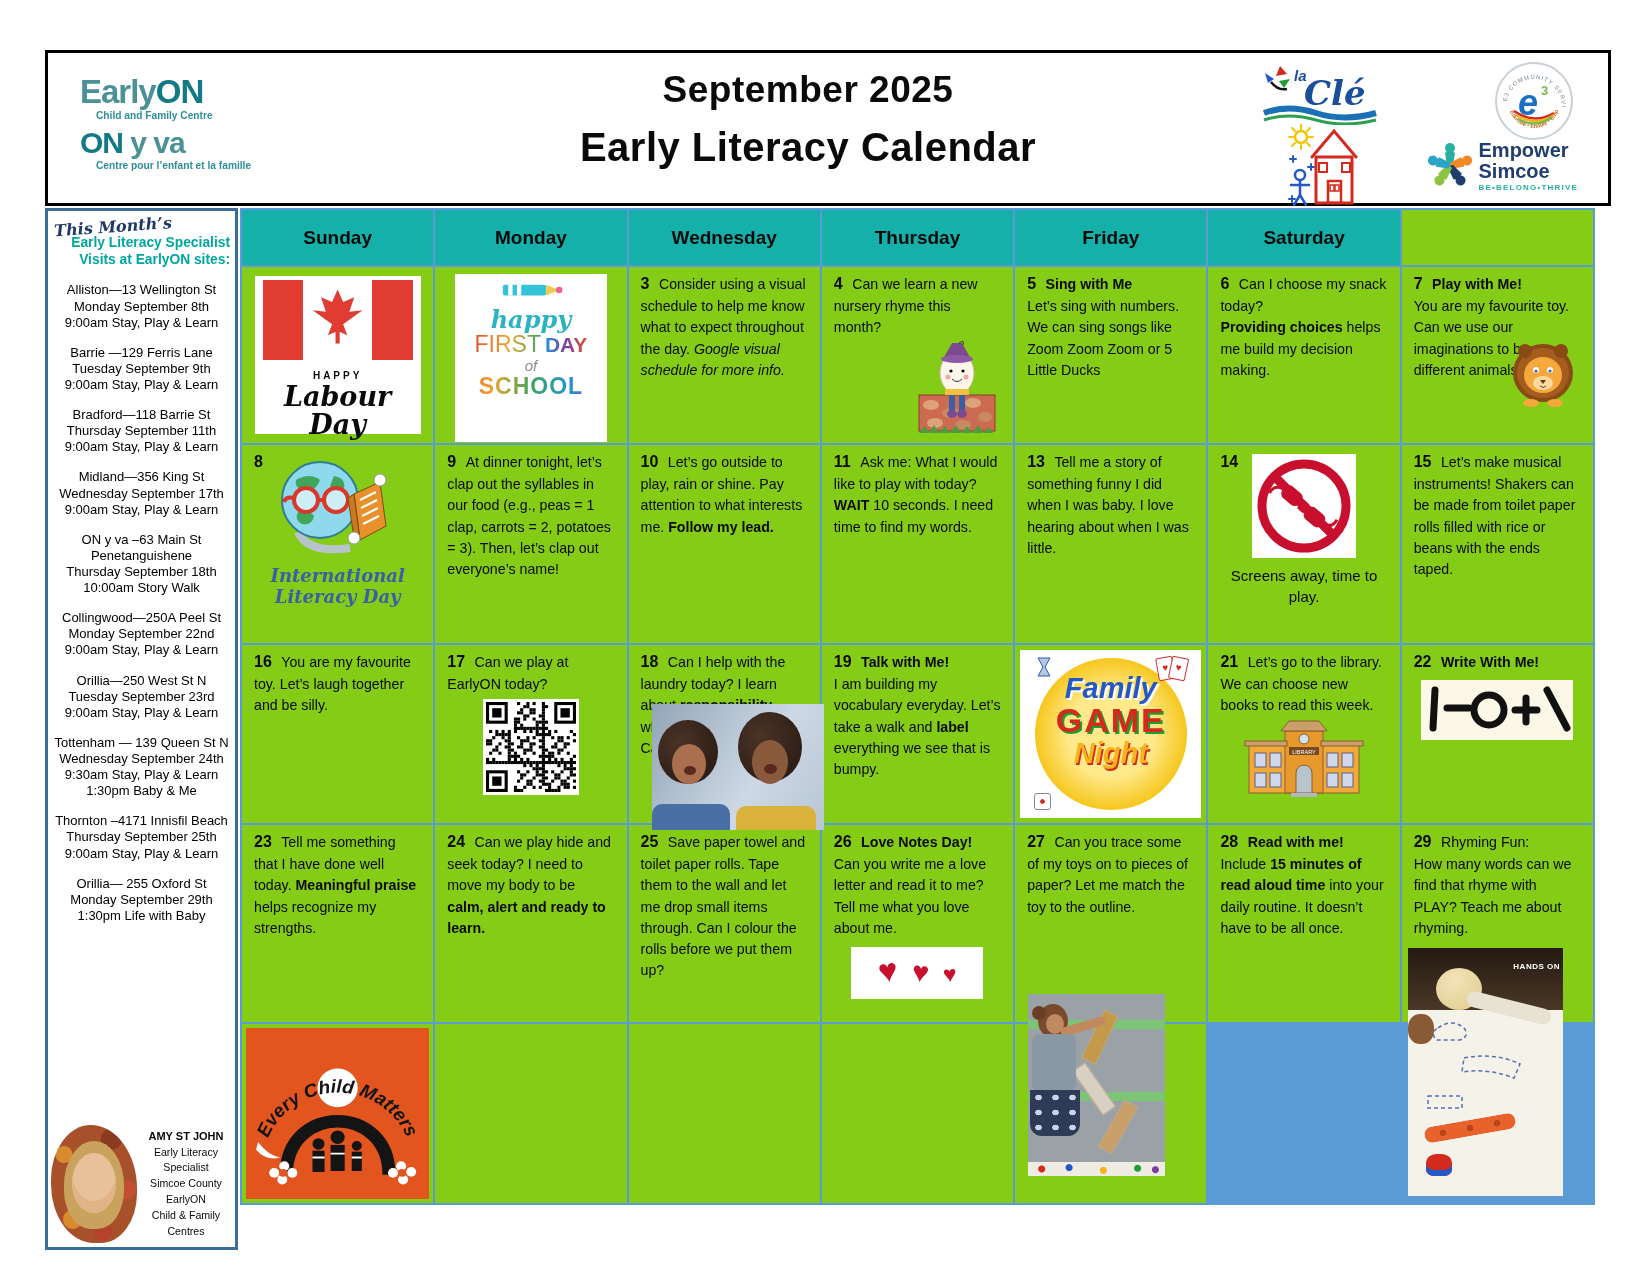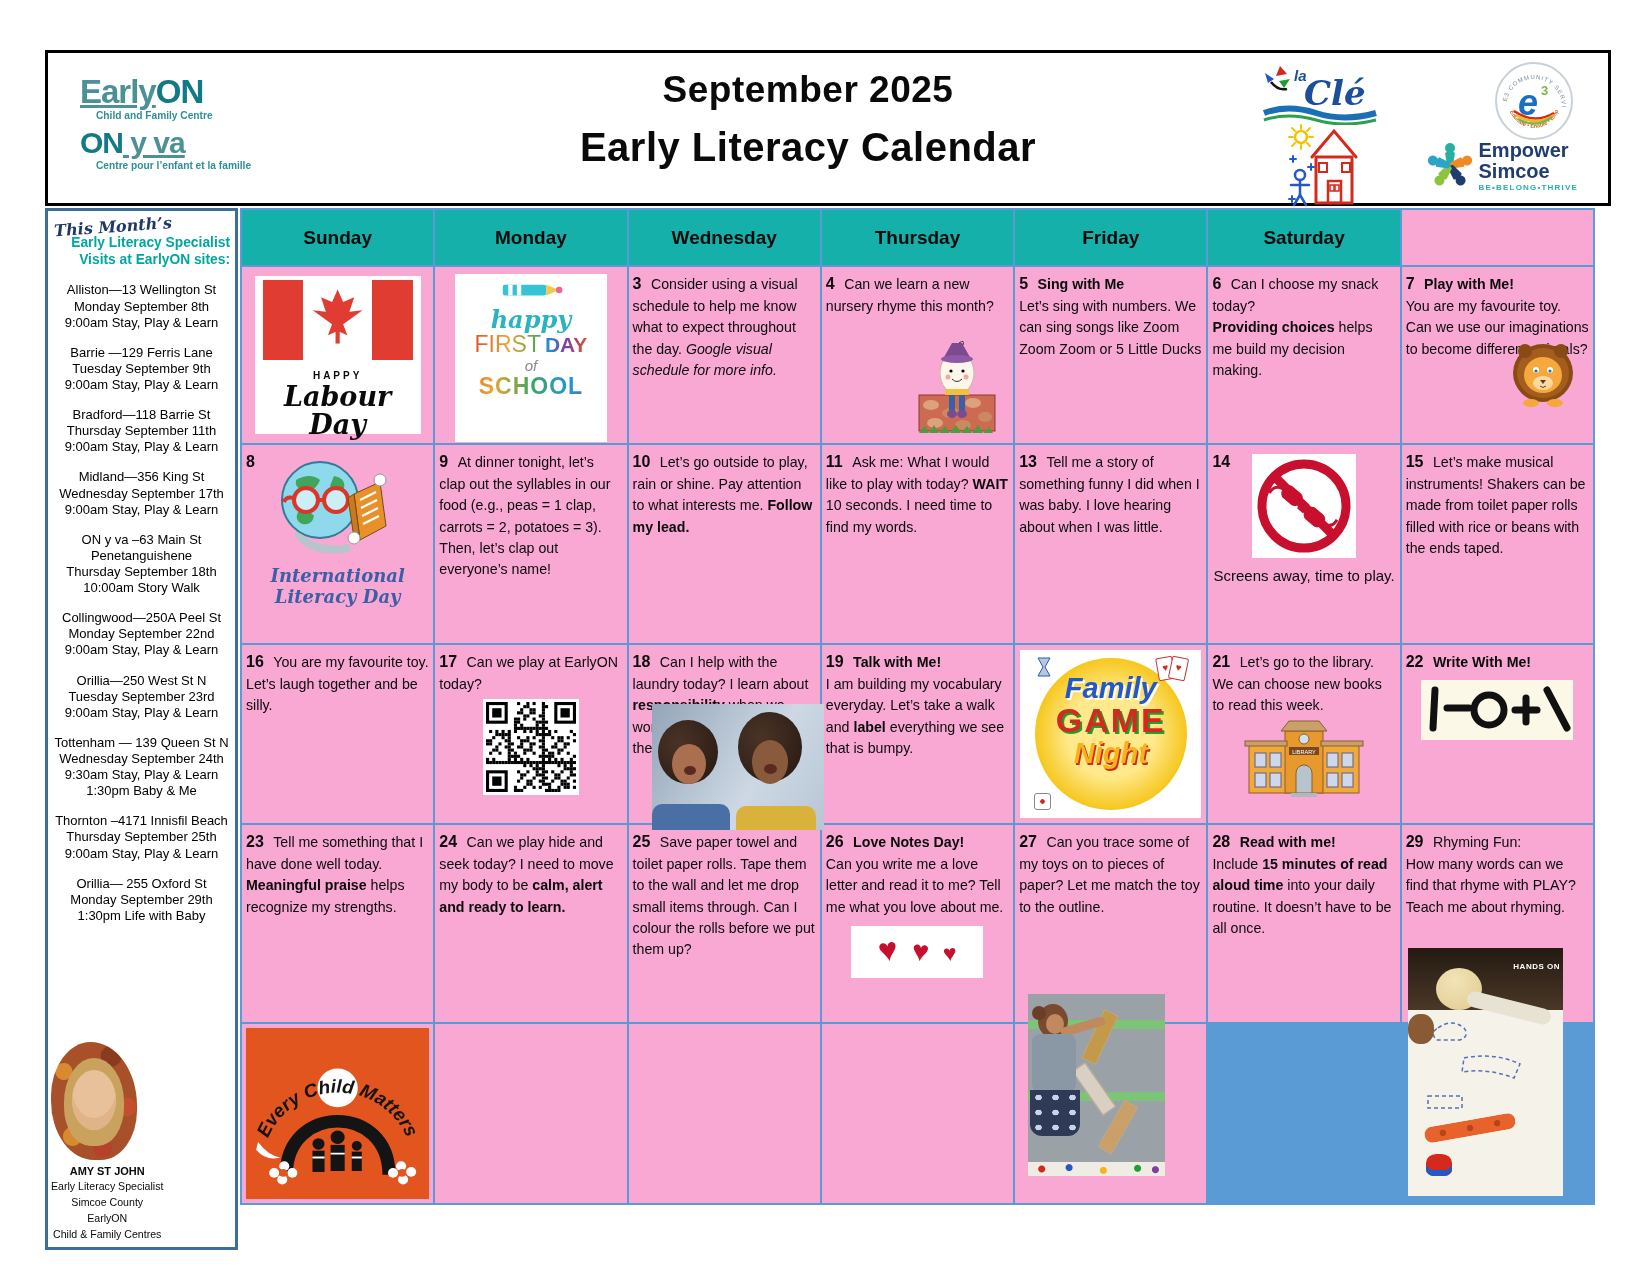--- a/index.html
+++ b/index.html
@@ -3,52 +3,52 @@
 <meta charset="utf-8">
 <style>
   html,body{margin:0;padding:0;background:#fff;}
   .page{position:relative;width:1650px;height:1275px;background:#fff;font-family:"Liberation Sans",sans-serif;color:#0a0a0a;overflow:hidden;}
 
   
   .hdr{position:absolute;left:45px;top:50px;width:1560px;height:150px;border:3px solid #000;background:#fff;}
   .eo{position:absolute;left:32px;top:22px;line-height:1;}
   .eo-big{font-size:33px;font-weight:900;letter-spacing:-1px;}
   .eo-big2{font-size:30px;font-weight:900;letter-spacing:-1px;margin-top:7px;}
-  .eo-early{color:#4b9196;text-decoration:underline;}
+  .eo-early{color:#4b9196;}
   .eo-on{color:#117a84;}
   .eo-sub{font-size:10.2px;color:#2e8f96;font-weight:bold;margin:3px 0 0 16px;}
   .title{position:absolute;left:320px;right:360px;top:16px;text-align:center;}
   .t1{font-size:37px;font-weight:900;letter-spacing:.5px;}
   .t2{font-size:40px;font-weight:900;letter-spacing:.5px;margin-top:14px;}
   .partners{position:absolute;right:30px;top:6px;width:320px;height:138px;}
   .lacle{position:absolute;left:0;top:4px;}
   .e3{position:absolute;right:4px;top:2px;}
   .house{position:absolute;left:28px;top:64px;}
   .empower{position:absolute;right:0;bottom:4px;display:flex;align-items:center;gap:2px;}
   .emp1{font-size:20px;font-weight:900;color:#1f3e6e;line-height:1.02;}
   .emp2{font-size:8px;font-weight:bold;letter-spacing:1.2px;color:#27b0a2;margin-top:2px;}
 
   
   .sidebar{position:absolute;left:45px;top:208px;width:193px;height:1042px;border:3px solid #3d6e99;background:#fff;box-sizing:border-box;}
   .sb-head{padding:4px 2px 0 4px;}
   .sb-script{display:block;font-family:"DejaVu Serif",serif;font-style:italic;font-weight:bold;color:#1f3864;font-size:16px;transform:rotate(-4deg);margin-left:2px;}
   .sb-teal{display:block;color:#00a79d;font-weight:bold;font-size:13.8px;text-align:right;padding-right:3px;line-height:1.25;}
   .visit{margin:14px 2px;text-align:center;font-size:13px;line-height:1.24;color:#000;}
-  .amy{position:absolute;left:3px;right:3px;bottom:4px;display:flex;align-items:flex-start;gap:3px;flex-direction:column;}
+  .amy{position:absolute;left:3px;right:3px;bottom:4px;display:flex;align-items:center;gap:3px;}
   .amy-photo{position:relative;width:86px;height:118px;flex:0 0 auto;background-color:#a8502a;background-image:radial-gradient(circle at 15% 25%,#d88a2e 8px,transparent 9px),radial-gradient(circle at 70% 12%,#8a3b1f 10px,transparent 11px),radial-gradient(circle at 88% 55%,#c2502e 9px,transparent 10px),radial-gradient(circle at 25% 80%,#d88a2e 9px,transparent 10px),radial-gradient(circle at 60% 90%,#b5432c 9px,transparent 10px);border-radius:46% 54% 42% 50%;}
   .amy-photo::before{content:"";position:absolute;left:13px;top:16px;width:60px;height:88px;background:#c9a25e;border-radius:50% 50% 44% 44%;}
   .amy-photo::after{content:"";position:absolute;left:21px;top:28px;width:44px;height:60px;background:#e8c19a;border-radius:50%;box-shadow:inset 0 -12px 0 #e0b488;}
   .amy-text{flex:1;text-align:center;font-size:10.6px;line-height:1.5;}
   .amy-name{font-weight:bold;font-size:11px;}
 
   
   .cal{position:absolute;left:240px;top:208px;width:1355px;height:997px;}
   .grid{display:grid;width:100%;height:100%;box-sizing:border-box;grid-template-columns:repeat(7,1fr);grid-template-rows:55px 176px 198px 178px 197px 179px;gap:2px;background:#5b9bd5;padding:2px;}
   .dh{background:#14b0a9;display:flex;align-items:center;justify-content:center;font-weight:bold;font-size:19px;color:#0a0a0a;}
-  .cell{background:#f9a8d4;position:relative;padding:5px 4px;font-size:14.2px;line-height:1.5;box-sizing:border-box;}
+  .cell{background:#84cc16;position:relative;padding:5px 12px;font-size:14.2px;line-height:1.5;box-sizing:border-box;}
   .daynum{font-weight:bold;font-size:16px;margin-right:5px;}
   .b{font-weight:bold;}
   .i{font-style:italic;}
   .cellcap{text-align:center;font-size:15px;margin-top:2px;line-height:1.35;}
 
   
   .ill-labour{width:166px;height:158px;background:#fff;margin:4px auto 0;padding-top:4px;box-sizing:border-box;}
   .flag{display:flex;height:80px;align-items:stretch;justify-content:center;padding:0 8px;}
   .fb{width:42px;background:#e03c31;}
   .leafsvg{width:72px;background:#fff;}

